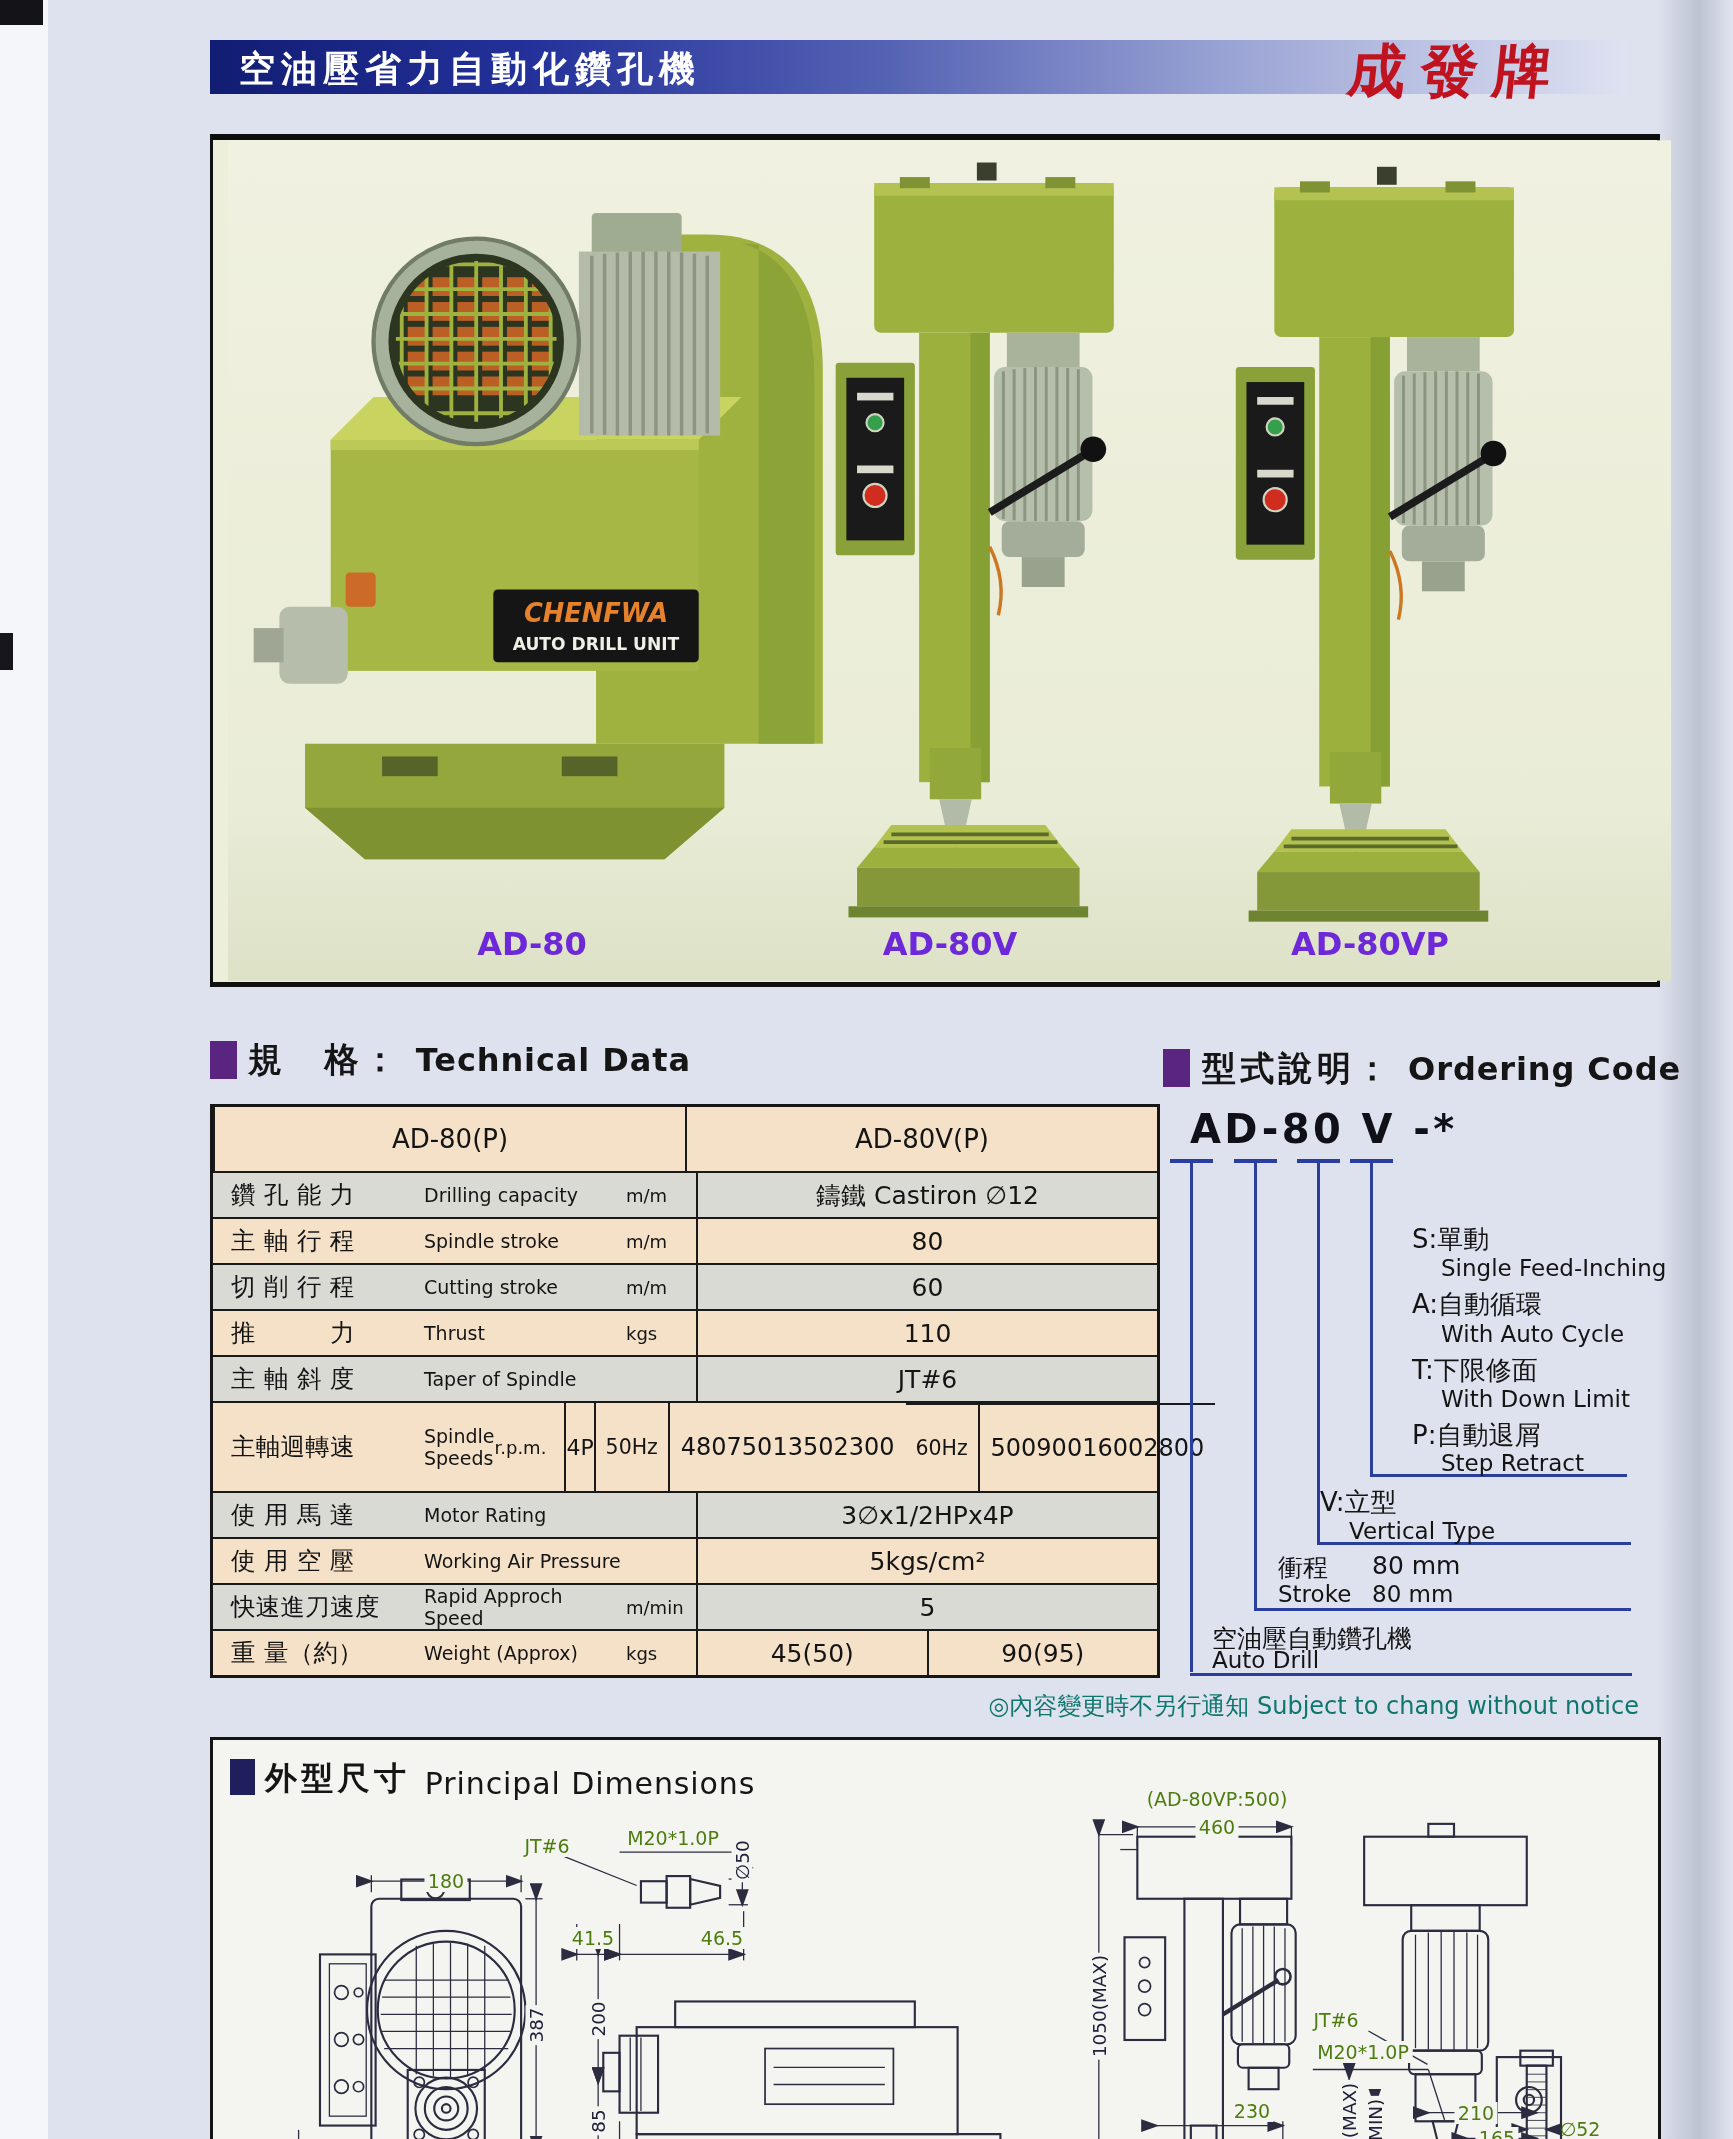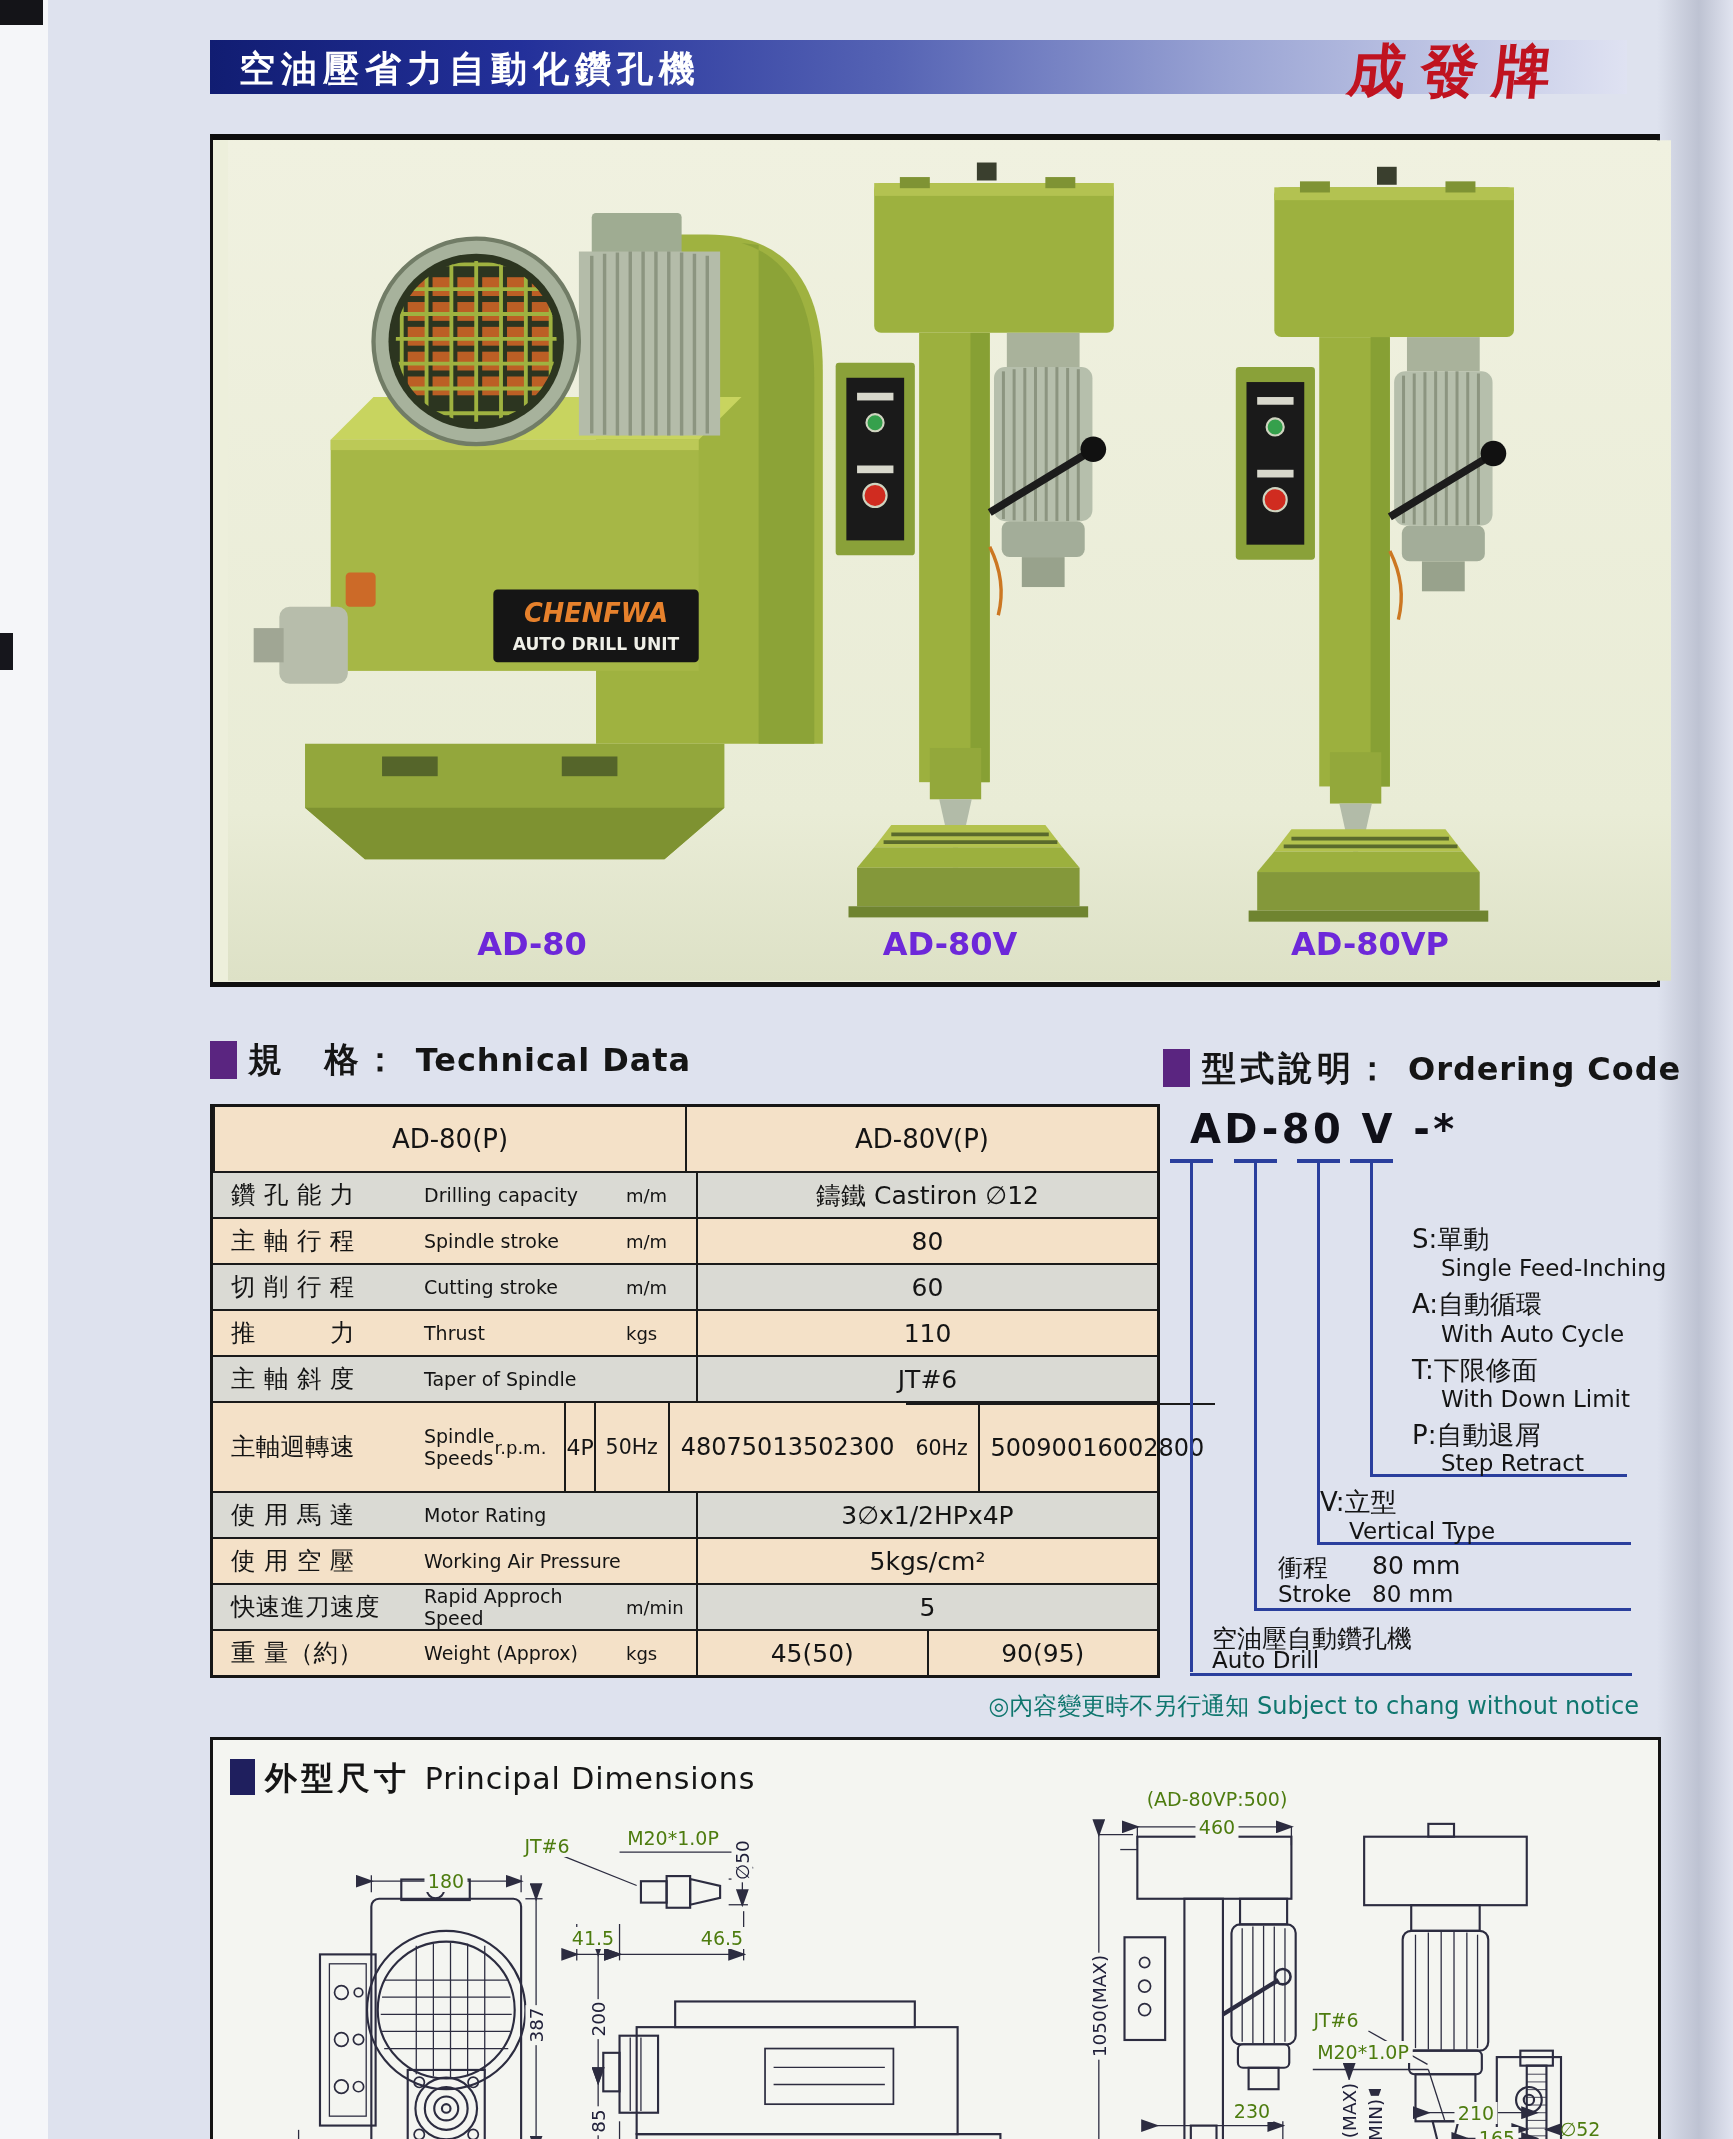--- a/index.html
+++ b/index.html
@@ -383,21 +383,21 @@
   <div class="abs oc-line" style="left:1278px;top:1581px;font-size:23px;">Stroke</div>
   <div class="abs oc-line" style="left:1372px;top:1581px;font-size:23px;">80 mm</div>
 
   <div class="abs oc-line" style="left:1212px;top:1622px;">空油壓自動鑽孔機</div>
   <div class="abs oc-line" style="left:1212px;top:1647px;font-size:23px;">Auto Drill</div>
 
   <div class="abs note" style="left:856px;top:1690px;width:783px;text-align:right;">◎內容變更時不另行通知 Subject to chang without notice</div>
 
   <div id="dimsbox" class="abs">
     <div class="abs bullet" style="left:17px;top:19px;width:25px;height:36px;background:#1f1f5e;"></div>
-    <div class="abs sect" style="left:52px;top:17px;">
+    <div class="abs sect" style="left:52px;top:17px;align-items:flex-end;">
       <span class="szh" style="font-size:32px;">外型尺寸</span>
       <span class="sen" style="font-size:30px;font-weight:500;">Principal Dimensions</span>
     </div>
 
     <svg class="abs" style="left:0;top:0;" width="1443" height="576" viewBox="0 0 3372 1346">
       <defs>
         <marker id="arr" markerWidth="14" markerHeight="10" refX="12" refY="5" orient="auto">
           <path d="M0,0 L14,5 L0,10 Z" fill="#2c2c40"></path>
         </marker>
       </defs>

